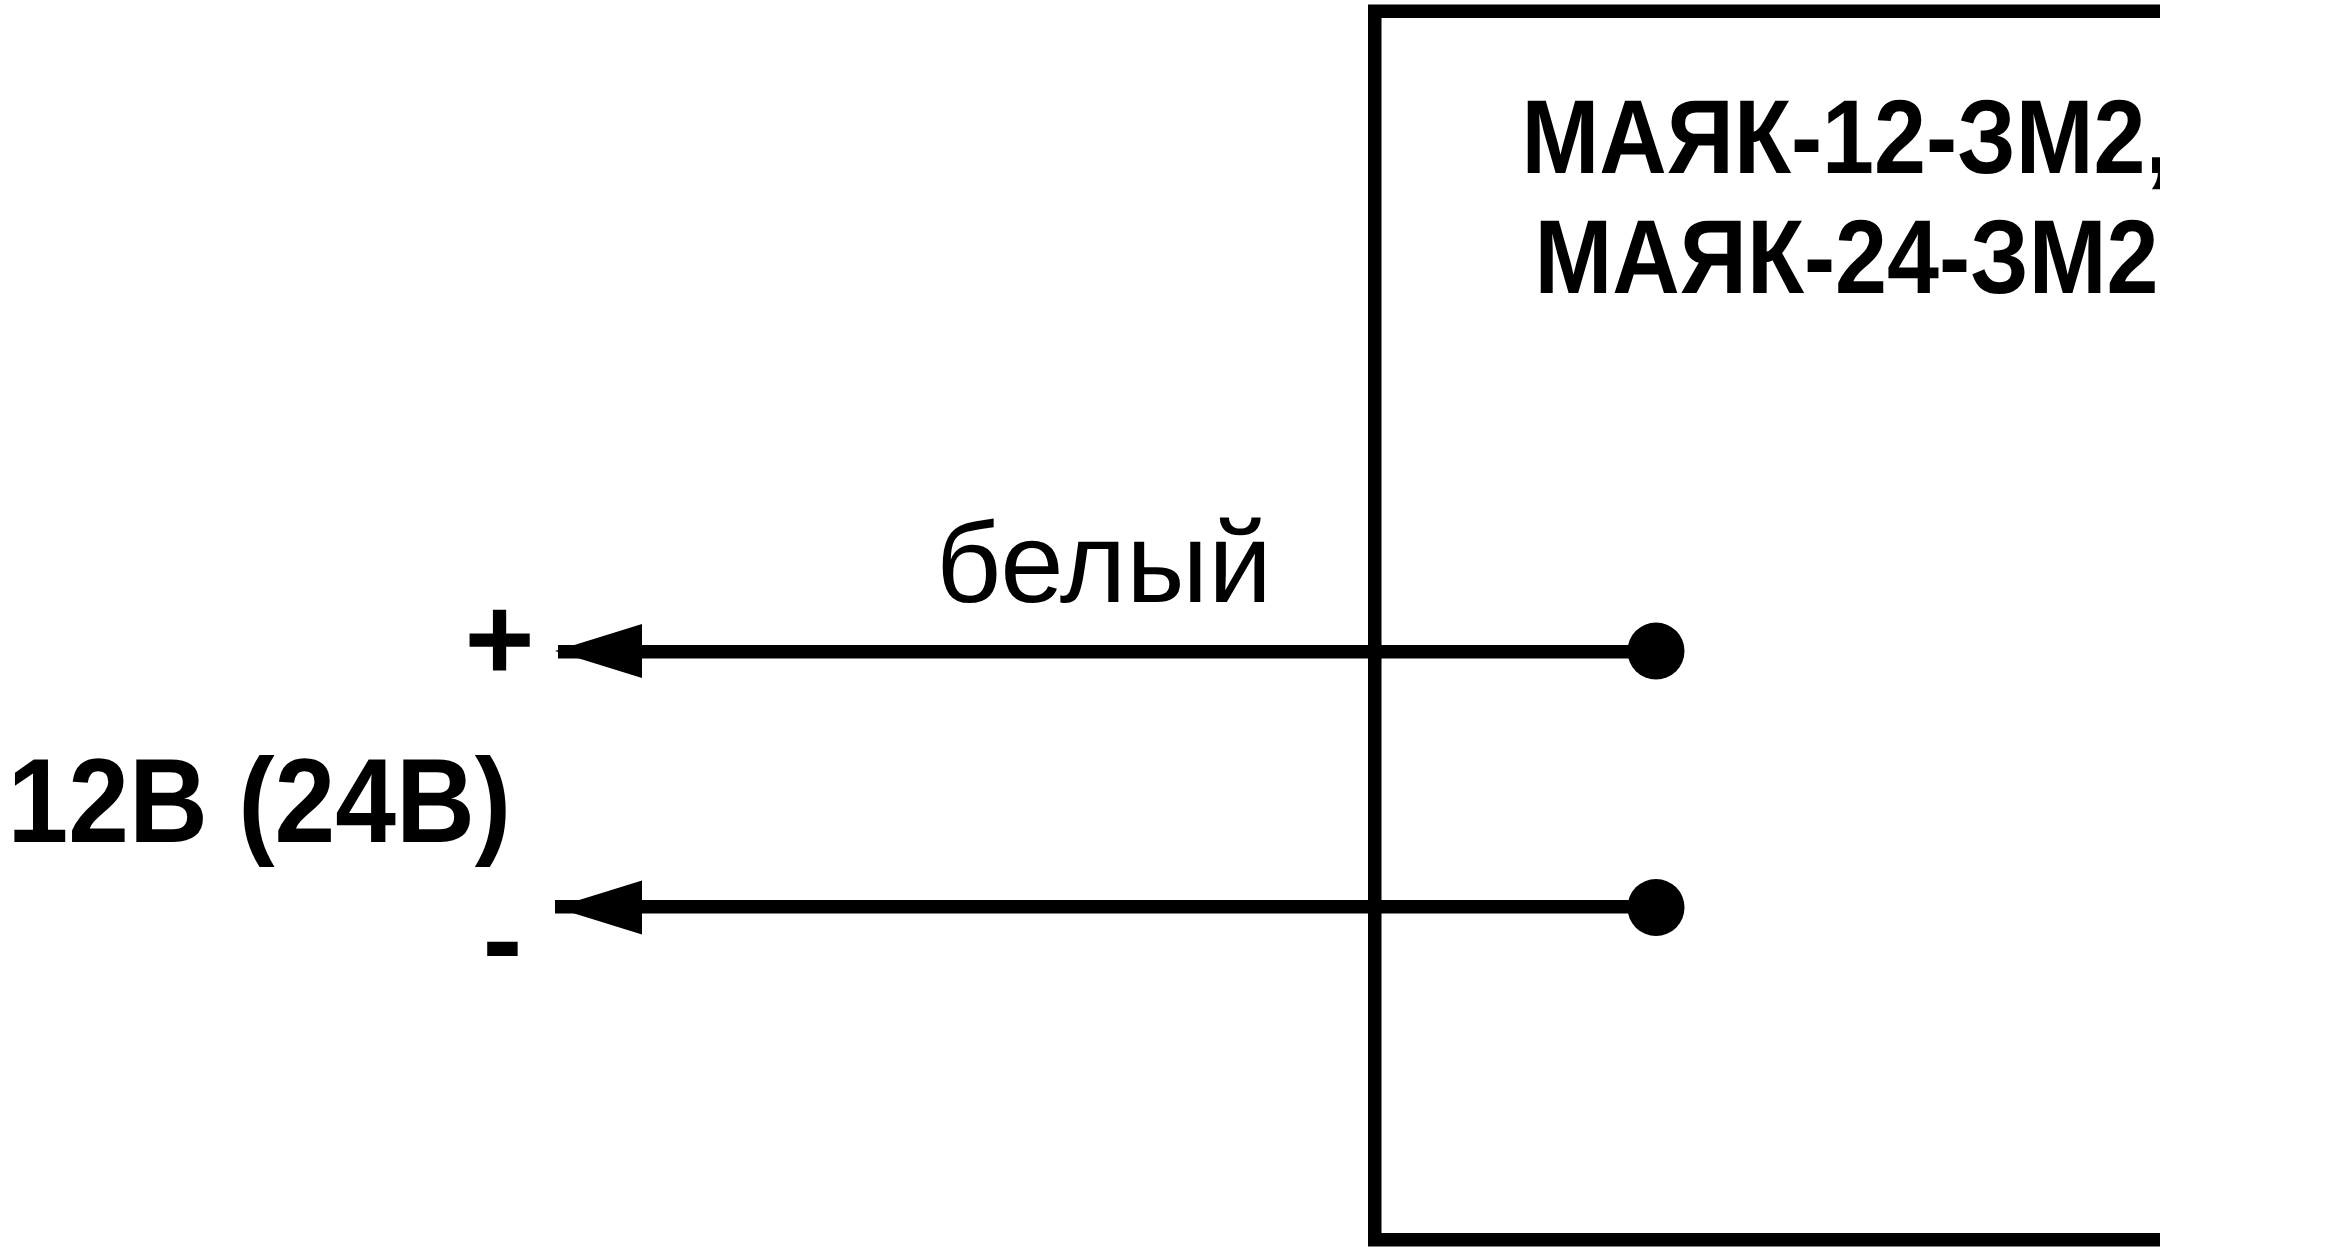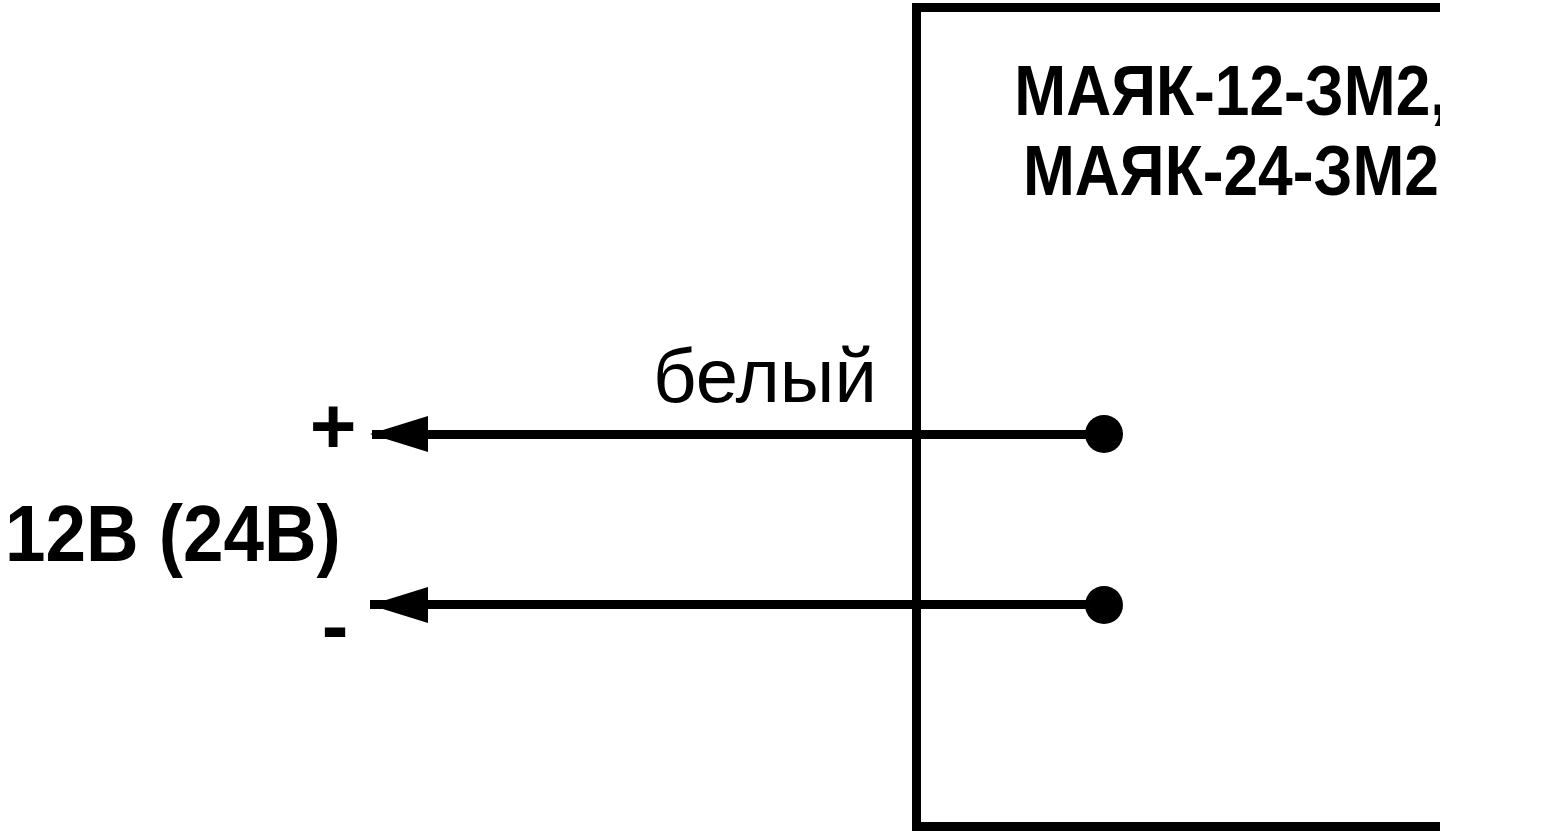--- a/index.html
+++ b/index.html
@@ -63,21 +63,21 @@
   .terminal-dot.d2 { left: 1085px; top: 586px; }
 
   
   .wire-label {
     position: absolute;
     font-size: 76px;
     line-height: 1;
     white-space: nowrap;
     transform: translateX(-50%);
   }
-  .wire-label.l1 { left: 765px; top: 338px; text-align: center; }
+  .wire-label.l1 { left: 736px; top: 338px; text-align: center; }
   .wire-label.l2 { left: 727px; top: 524px; }
 
   
   .voltage-label {
     position: absolute;
     left: 5px; top: 494px;
     font-size: 80px;
     font-weight: bold;
     line-height: 1;
     white-space: nowrap;

